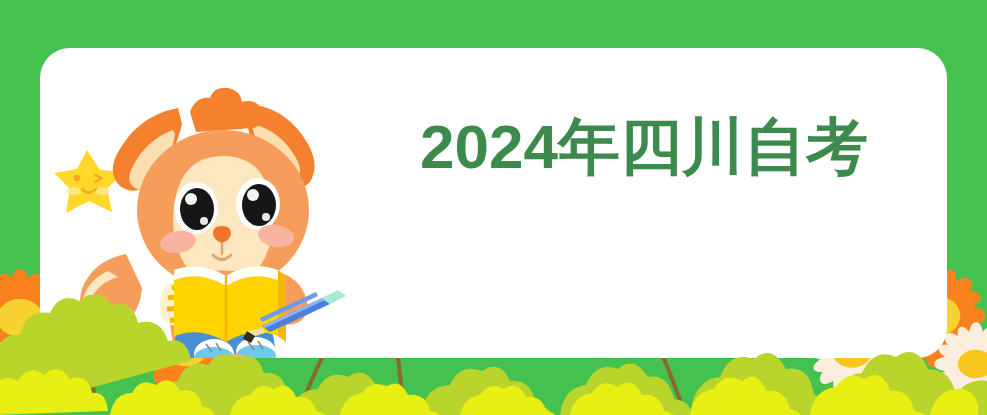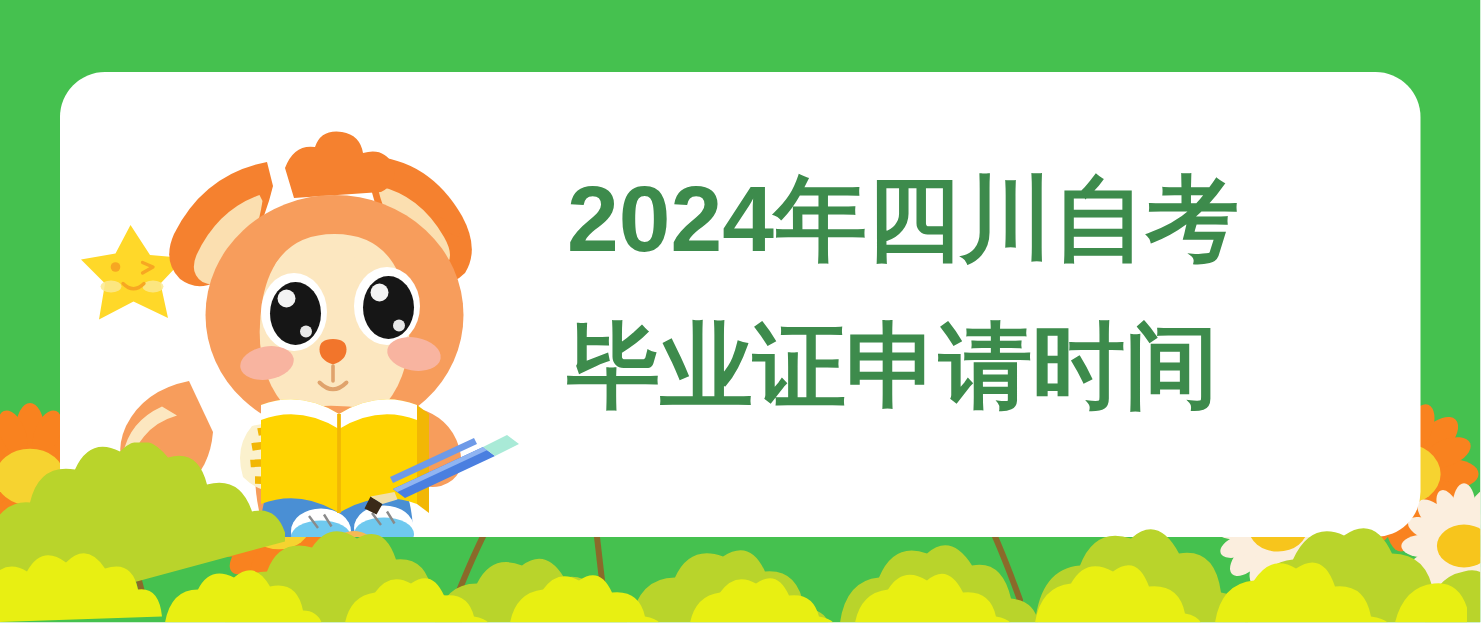--- a/index.html
+++ b/index.html
@@ -39,21 +39,21 @@
     background: #ffffff;
     border-radius: 30px;
   }
 
   
   .title-block {
     position: absolute;
     left: 378px;
     top: 98px;
     width: 490px;
-    text-align: left;
+    text-align: right;
     color: #3d8b4c;
     font-weight: bold;
     letter-spacing: 1px;
     line-height: 98px;
   }
   .title-line {
     display: block;
     font-size: 62px;
     color: #3d8b4c;
     white-space: nowrap;
@@ -87,21 +87,20 @@
 </style>
 </head>
 <body>
 
 <div id="banner">
 
   <div class="card"></div>
 
   <div class="title-block">
     <span class="title-line l1">2024年四川自考</span>
-    <span class="title-line l2">毕业证申请时间</span>
   </div>
 
   <svg class="fox-art" viewBox="0 0 330 300">
 
     <g>
       <path d="M57 92 L70 112 L93 114 L77 131 L82 154 L59 143 L36 155 L40 131 L24 115 L47 111 Z" fill="#ffd829"></path>
       <ellipse cx="44" cy="133" rx="7" ry="4" fill="#fbe98f" opacity="0.85"></ellipse>
       <ellipse cx="72" cy="133" rx="7" ry="4" fill="#fbe98f" opacity="0.85"></ellipse>
       <circle cx="47" cy="120" r="3.2" fill="#f7a722"></circle>
       <path d="M65 117 L72 120 L65 124" fill="none" stroke="#f7a722" stroke-width="2.2" stroke-linecap="round" stroke-linejoin="round"></path>

